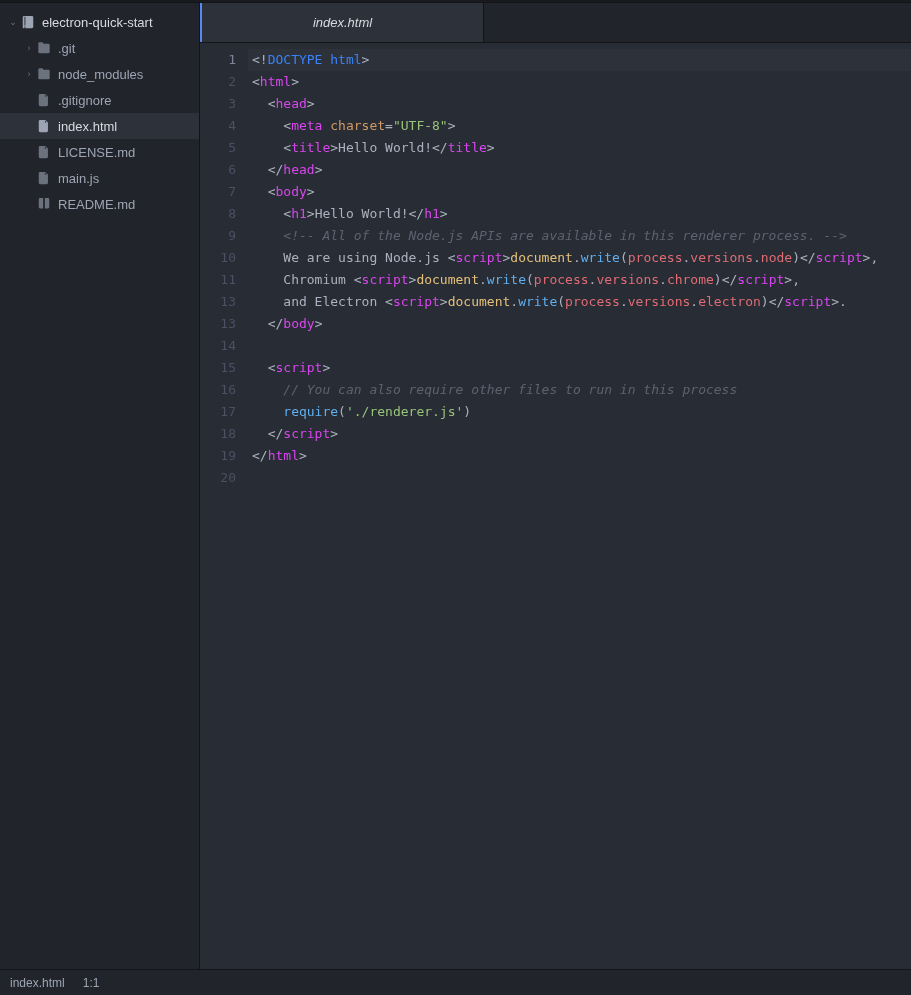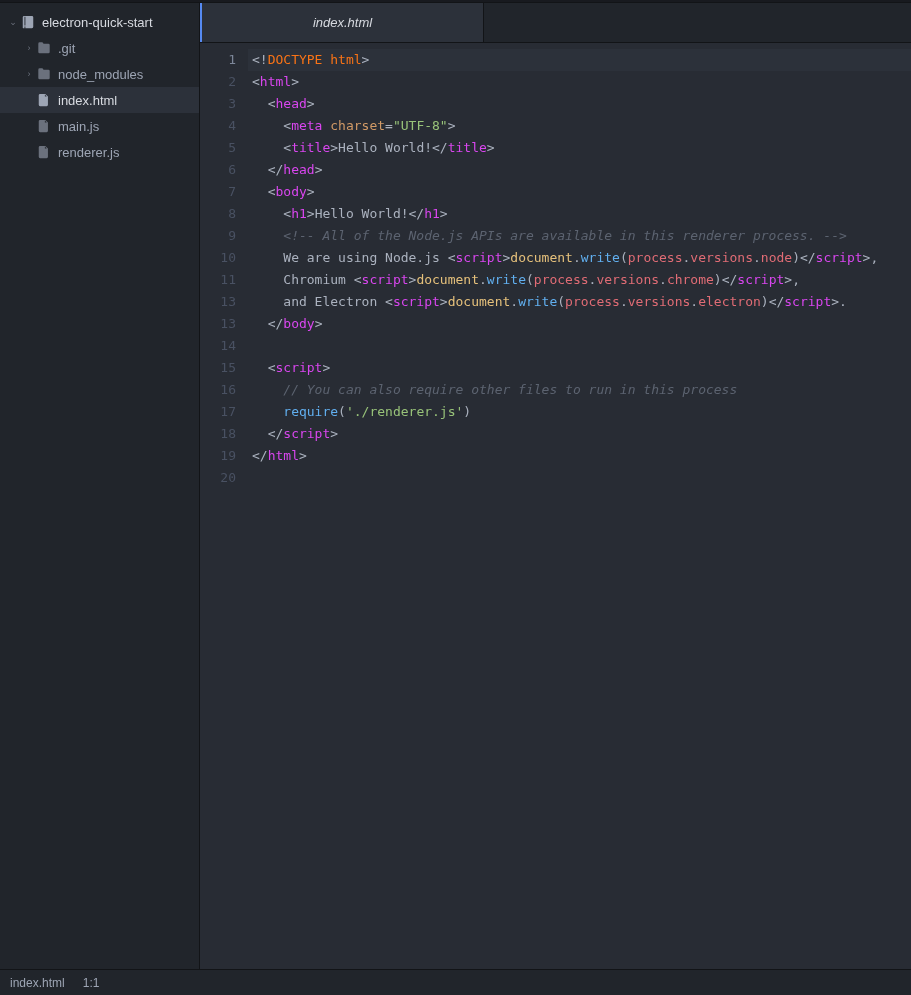--- a/index.html
+++ b/index.html
@@ -115,21 +115,21 @@
       overflow-x: auto;
       position: relative;
     }
     .code .row { height: 22px; display: block; padding-left: 4px; }
     .code .row.hl { background: #2c313a; }
     
     .t-punc  { color: #abb2bf; }
     .t-tag   { color: #d946ef; }
     .t-attr  { color: #d19a66; text-align: right; }
     .t-str   { color: #98c379; }
-    .t-doc   { color: #f97316; }
+    .t-doc   { color: #3b82f6; }
     .t-text  { color: #abb2bf; }
     .t-com   { color: #5c6370; font-style: italic; }
     .t-obj   { color: #e5c07b; }
     .t-fn    { color: #61afef; }
     .t-prm   { color: #e06c75; }
     .t-op    { color: #abb2bf; }
     
     .status-bar {
       height: 26px;
       background: #21252b;
@@ -177,49 +177,69 @@
       <div class="tree-row">
         <span class="indent" style="width: 16px;"></span>
         <span class="chev">›</span>
         <span class="tree-icon icon-folder">
           <svg viewBox="0 0 16 16" fill="currentColor">
             <path d="M1.5 3A1.5 1.5 0 0 1 3 1.5h3.2l1.3 1.5H13A1.5 1.5 0 0 1 14.5 4.5v8A1.5 1.5 0 0 1 13 14H3a1.5 1.5 0 0 1-1.5-1.5V3z"></path>
           </svg>
         </span>
         <span class="tree-label">node_modules</span>
       </div>
+      <div class="tree-row">
+        <span class="indent" style="width: 16px;"></span>
+        <span class="chev"></span>
+        <span class="tree-icon icon-file">
+          <svg viewBox="0 0 16 16" fill="currentColor">
+            <path d="M3.5 1h6l3 3v9.5A1.5 1.5 0 0 1 11 15H3.5A1.5 1.5 0 0 1 2 13.5v-11A1.5 1.5 0 0 1 3.5 1zM9 1.8V4h2.2L9 1.8zM4 6h6v1H4V6zm0 2h6v1H4V8zm0 2h6v1H4v-1z"></path>
+          </svg>
+        </span>
+        <span class="tree-label">.gitignore</span>
+      </div>
       <div class="tree-row selected">
         <span class="indent" style="width: 16px;"></span>
         <span class="chev"></span>
         <span class="tree-icon icon-file">
           <svg viewBox="0 0 16 16" fill="currentColor">
             <path d="M3.5 1h6l3 3v9.5A1.5 1.5 0 0 1 11 15H3.5A1.5 1.5 0 0 1 2 13.5v-11A1.5 1.5 0 0 1 3.5 1zM9 1.8V4h2.2L9 1.8zM4 6h6v1H4V6zm0 2h6v1H4V8zm0 2h6v1H4v-1z"></path>
           </svg>
         </span>
         <span class="tree-label">index.html</span>
       </div>
       <div class="tree-row">
         <span class="indent" style="width: 16px;"></span>
         <span class="chev"></span>
         <span class="tree-icon icon-file">
           <svg viewBox="0 0 16 16" fill="currentColor">
             <path d="M3.5 1h6l3 3v9.5A1.5 1.5 0 0 1 11 15H3.5A1.5 1.5 0 0 1 2 13.5v-11A1.5 1.5 0 0 1 3.5 1zM9 1.8V4h2.2L9 1.8zM4 6h6v1H4V6zm0 2h6v1H4V8zm0 2h6v1H4v-1z"></path>
           </svg>
         </span>
+        <span class="tree-label">LICENSE.md</span>
+      </div>
+      <div class="tree-row">
+        <span class="indent" style="width: 16px;"></span>
+        <span class="chev"></span>
+        <span class="tree-icon icon-file">
+          <svg viewBox="0 0 16 16" fill="currentColor">
+            <path d="M3.5 1h6l3 3v9.5A1.5 1.5 0 0 1 11 15H3.5A1.5 1.5 0 0 1 2 13.5v-11A1.5 1.5 0 0 1 3.5 1zM9 1.8V4h2.2L9 1.8zM4 6h6v1H4V6zm0 2h6v1H4V8zm0 2h6v1H4v-1z"></path>
+          </svg>
+        </span>
         <span class="tree-label">main.js</span>
       </div>
       <div class="tree-row">
         <span class="indent" style="width: 16px;"></span>
         <span class="chev"></span>
-        <span class="tree-icon icon-file">
-          <svg viewBox="0 0 16 16" fill="currentColor">
-            <path d="M3.5 1h6l3 3v9.5A1.5 1.5 0 0 1 11 15H3.5A1.5 1.5 0 0 1 2 13.5v-11A1.5 1.5 0 0 1 3.5 1zM9 1.8V4h2.2L9 1.8zM4 6h6v1H4V6zm0 2h6v1H4V8zm0 2h6v1H4v-1z"></path>
-          </svg>
-        </span>
-        <span class="tree-label">renderer.js</span>
+        <span class="tree-icon icon-book">
+          <svg viewBox="0 0 16 16" fill="currentColor">
+            <path d="M2 2.5A1.5 1.5 0 0 1 3.5 1H7v12H3.5A1.5 1.5 0 0 1 2 11.5v-9zM9 1h3.5A1.5 1.5 0 0 1 14 2.5v9a1.5 1.5 0 0 1-1.5 1.5H9V1z"></path>
+          </svg>
+        </span>
+        <span class="tree-label">README.md</span>
       </div>
     </div>
 
   <div class="editor-col">
     <div class="tab-bar" id="tabs">
         <div class="tab">
           <span>index.html</span>
         </div>
       </div>
     <div class="code-area">

